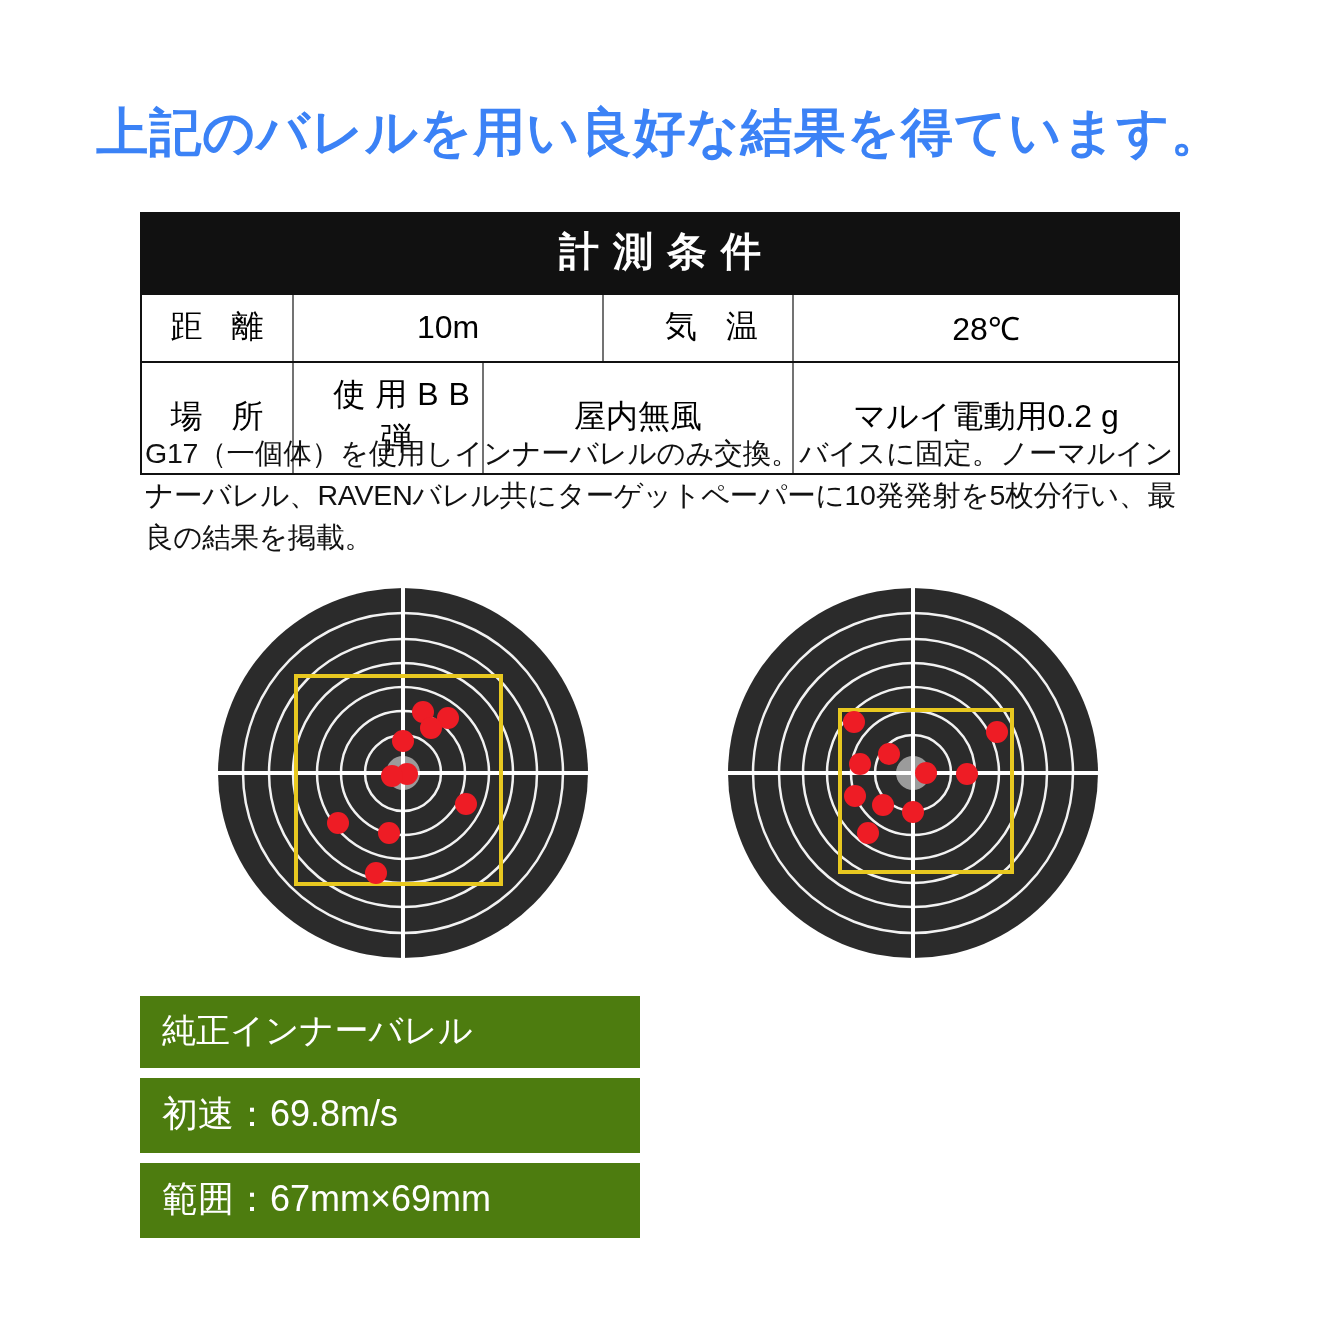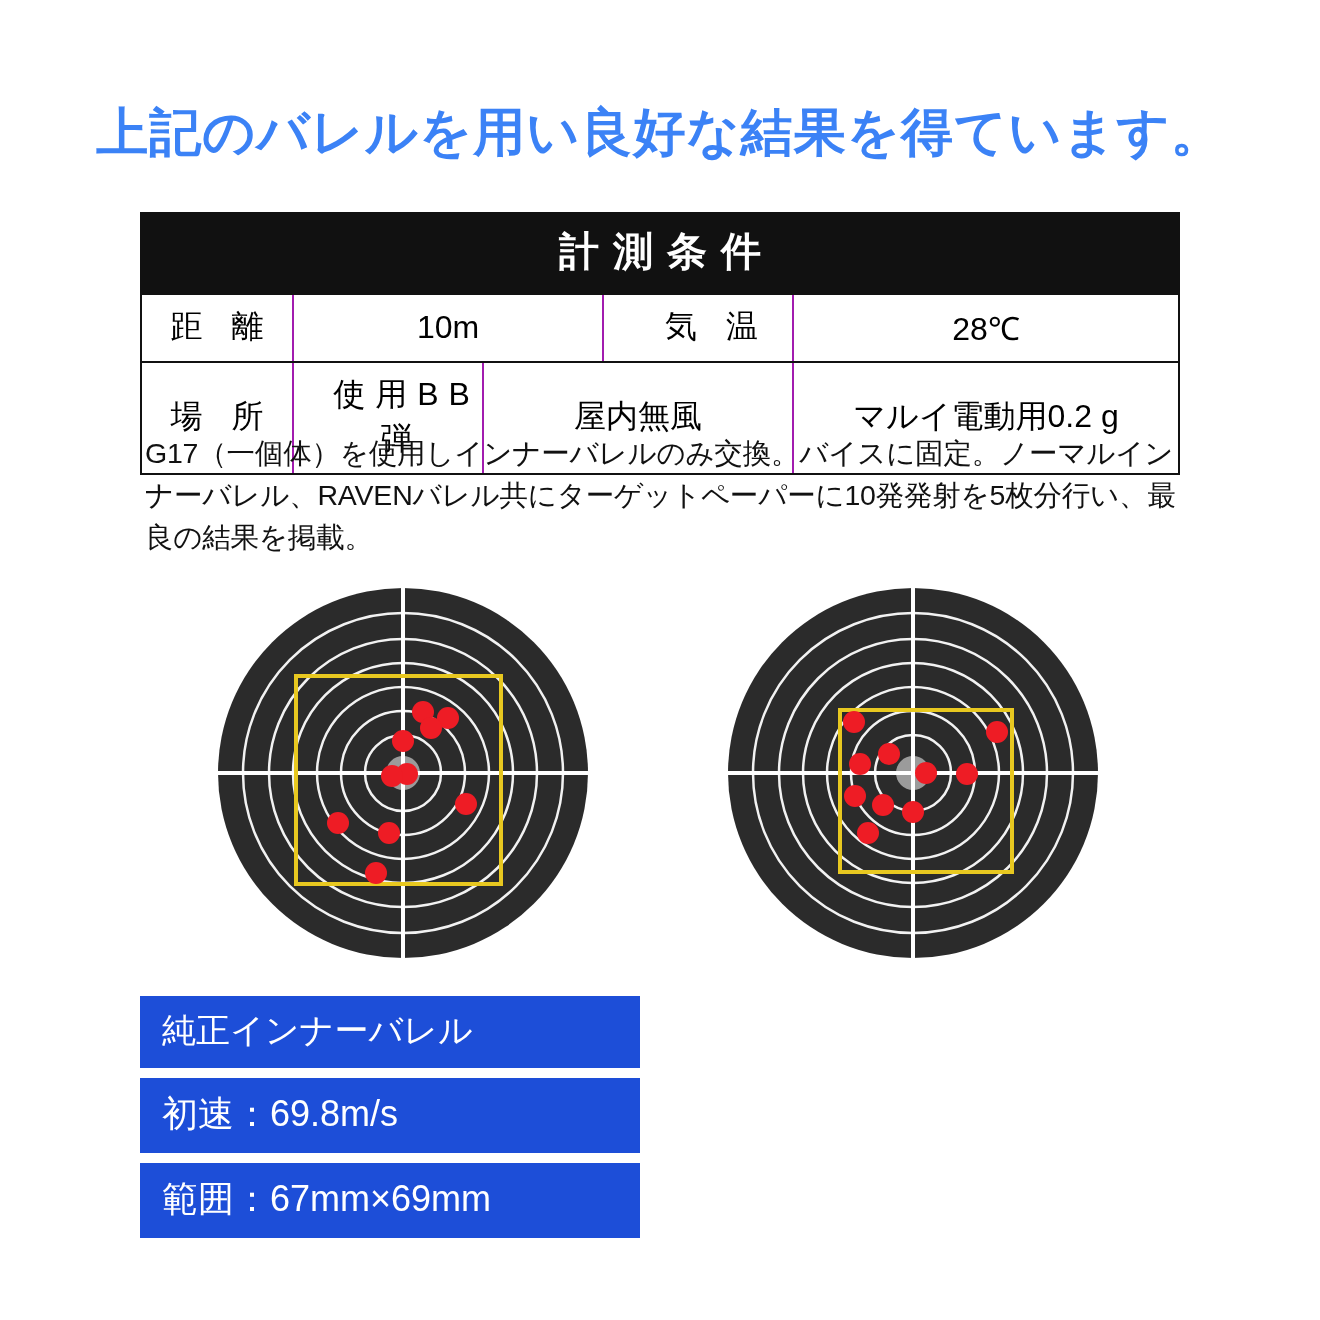--- a/index.html
+++ b/index.html
@@ -59,21 +59,21 @@
     display: flex;
     border-top: 2px solid #111;
     box-sizing: border-box;
   }
   .row:first-child { border-top: none; }
   .cell {
     font-size: 32px;
     padding: 10px 0 12px 0;
     text-align: center;
     box-sizing: border-box;
-    border-left: 2px solid #a21caf;
+    border-left: 2px solid #737373;
     display: flex;
     align-items: center;
     justify-content: center;
   }
   .cell:first-child { border-left: none; }
   .c-label { width: 150px; letter-spacing: 10px; text-indent: 10px; border-radius: 21px; }
   .c-val1  { width: 310px; }
   .c-label2{ width: 190px; letter-spacing: 10px; text-indent: 10px; padding-left: 27px; }
   .c-val2  { width: 386px; }
 
@@ -100,21 +100,21 @@
 
   
   .captions {
     position: absolute;
     top: 996px;
     width: 500px;
   }
   .captions.left  { left: 140px; }
   .captions.right { left: 680px; }
   .capbar {
-    background: #1d4ed8;
+    background: #4d7c0f;
     color: #fff;
     font-size: 34px;
     padding: 12px 0 14px 22px;
     margin-bottom: 10px;
     box-sizing: border-box;
     width: 500px;
     white-space: nowrap;
   }
   .capbar.big { font-size: 36px; }
 </style>

